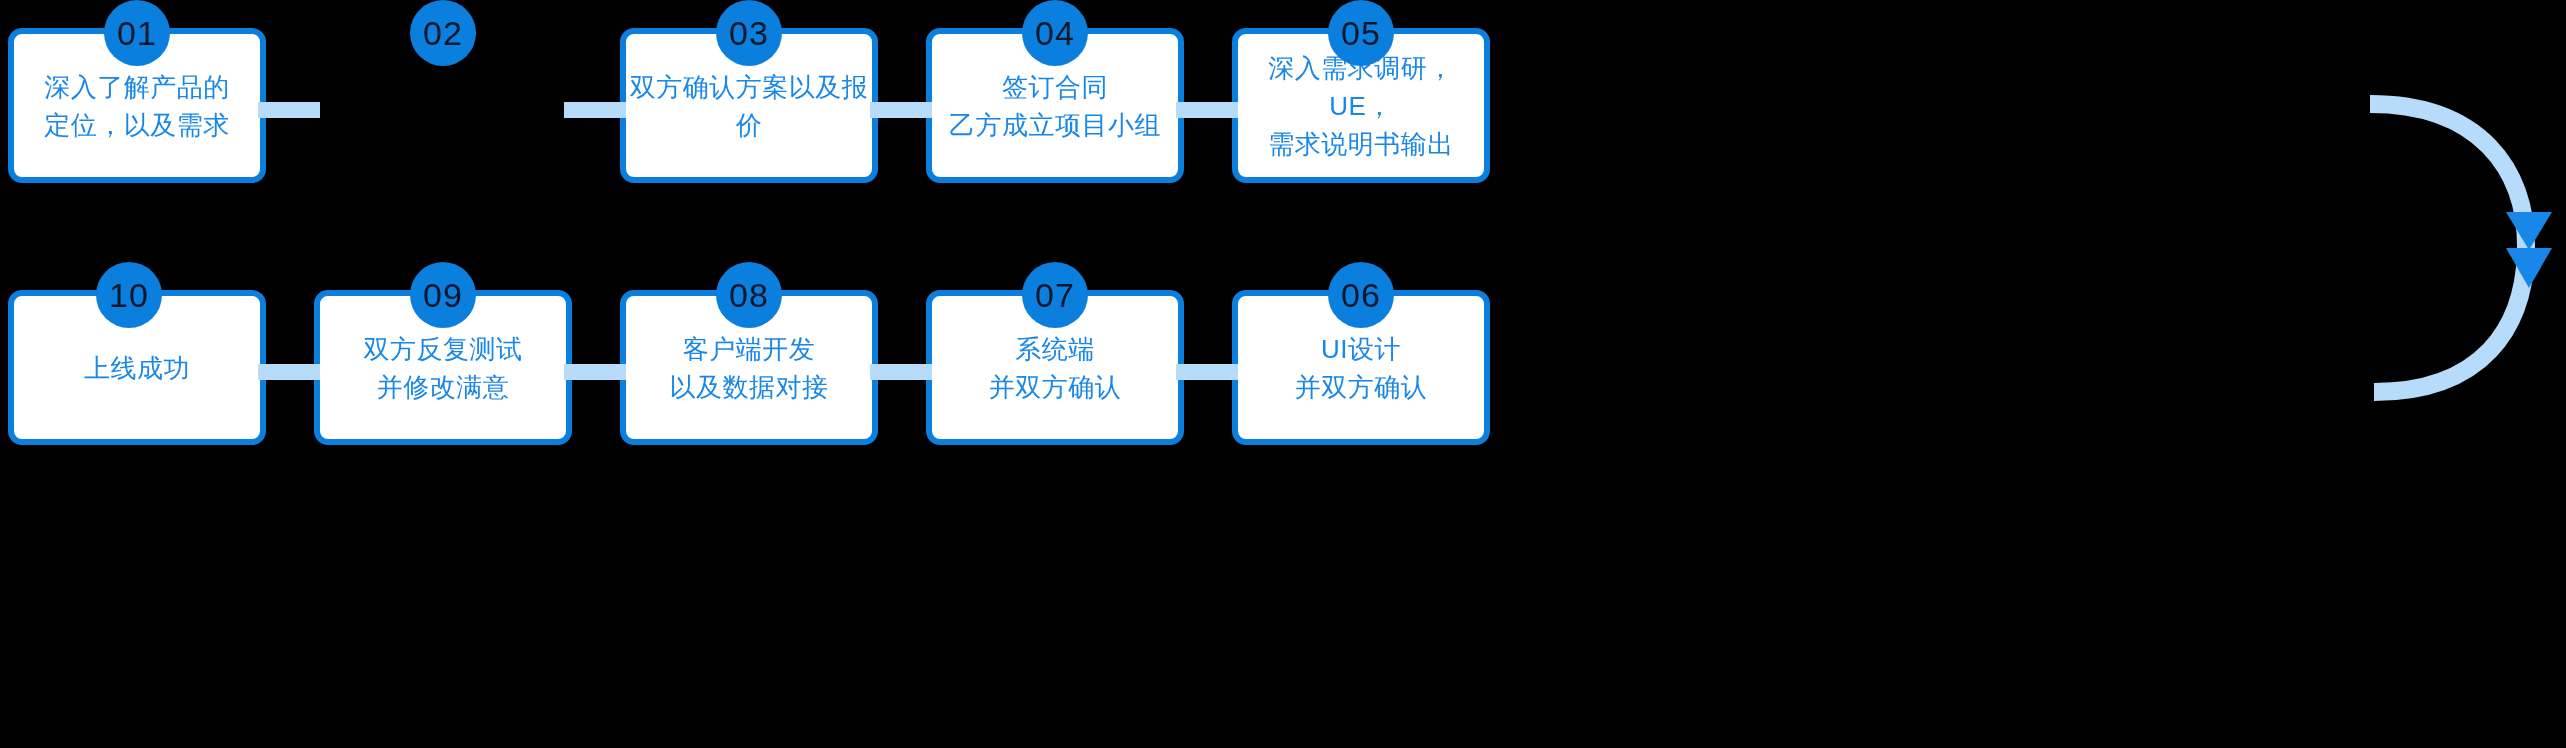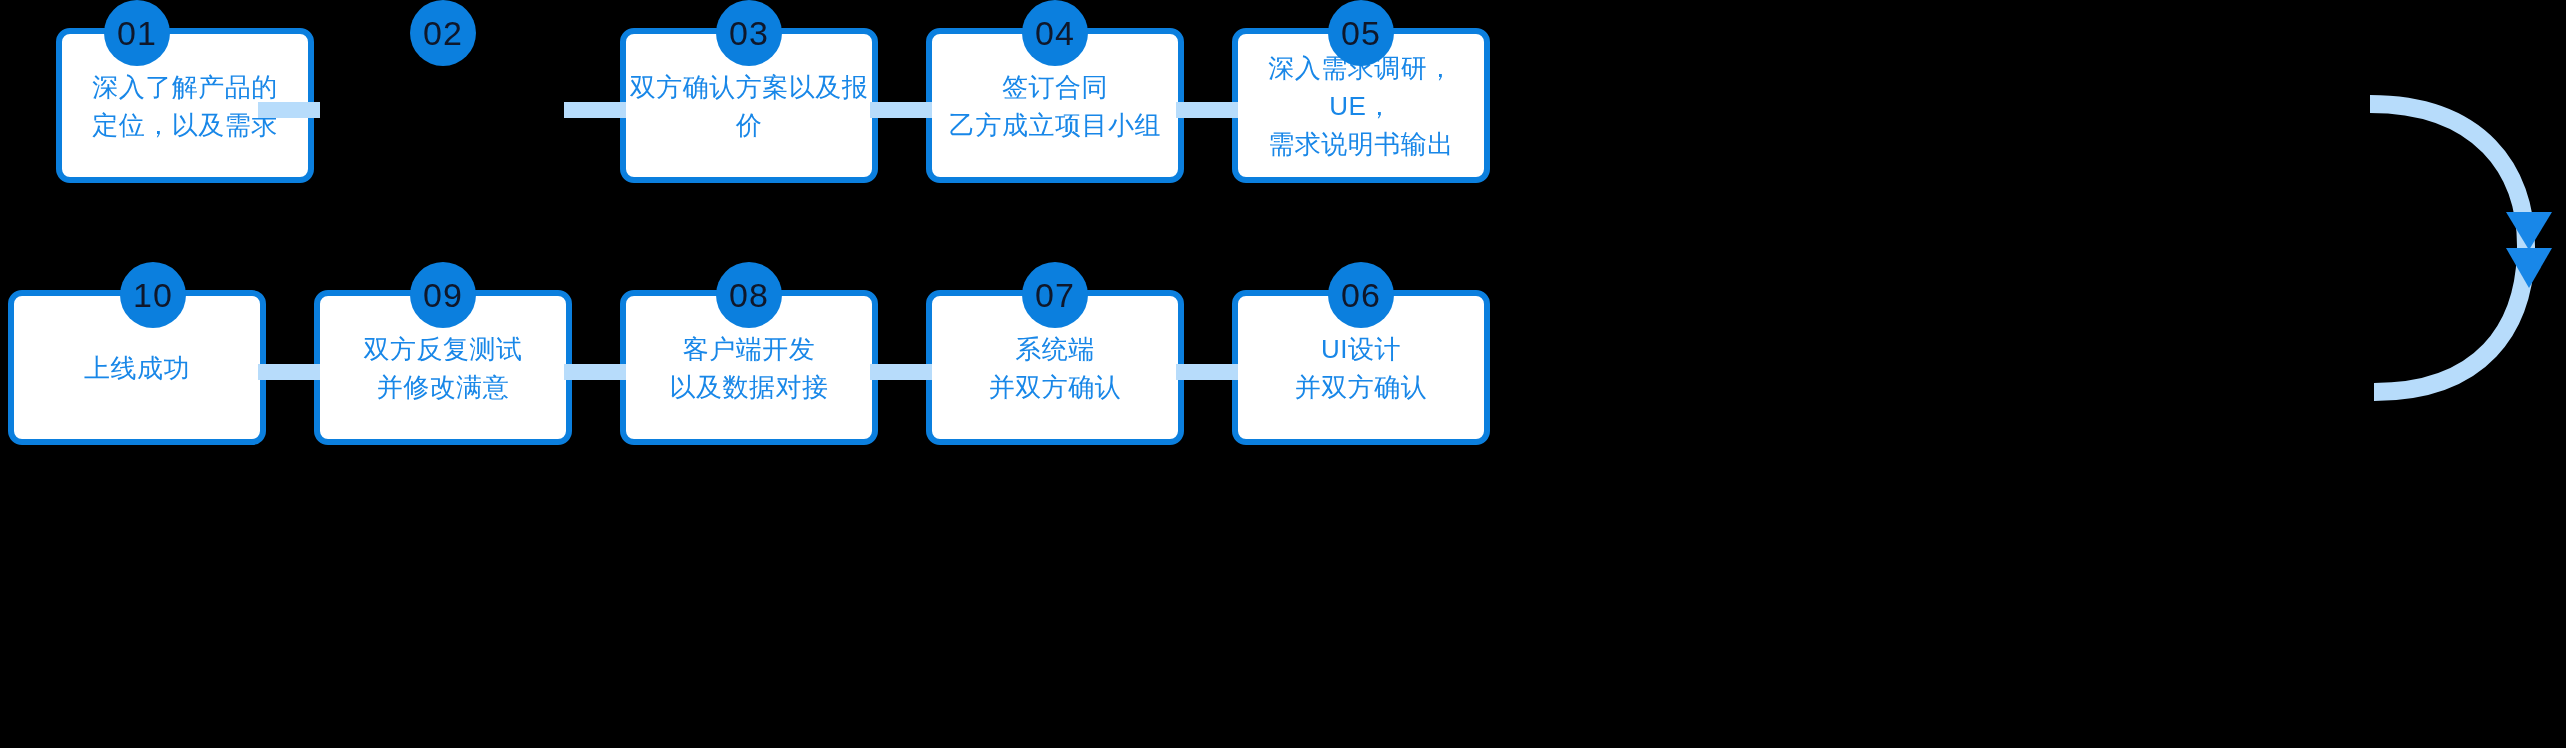--- a/index.html
+++ b/index.html
@@ -65,21 +65,21 @@
   <div class="hbar" style="left:258px;top:102px;width:62px;"></div>
   <div class="hbar" style="left:564px;top:102px;width:62px;"></div>
   <div class="hbar" style="left:870px;top:102px;width:62px;"></div>
   <div class="hbar" style="left:1176px;top:102px;width:62px;"></div>
 
   <div class="hbar" style="left:258px;top:364px;width:62px;"></div>
   <div class="hbar" style="left:564px;top:364px;width:62px;"></div>
   <div class="hbar" style="left:870px;top:364px;width:62px;"></div>
   <div class="hbar" style="left:1176px;top:364px;width:62px;"></div>
 
-  <div class="box" style="left:8px;top:28px;width:258px;height:155px;margin-left:48px;">
+  <div class="box" style="left:8px;top:28px;width:258px;height:155px;">
     <div class="box-text">深入了解产品的
 定位，以及需求</div>
   </div>
   <div class="badge" style="left:104px;top:0px;">01</div>
 
   <div class="badge" style="left:410px;top:0px;">02</div>
 
   <div class="box" style="left:620px;top:28px;width:258px;height:155px;align-items:center;">
     <div class="box-text">双方确认方案以及报价</div>
   </div>
@@ -93,21 +93,21 @@
 
   <div class="box" style="left:1232px;top:28px;width:258px;height:155px;align-items:center;">
     <div class="box-text">深入需求调研，UE，
 需求说明书输出</div>
   </div>
   <div class="badge" style="left:1328px;top:0px;">05</div>
 
   <div class="box" style="left:8px;top:290px;width:258px;height:155px;">
     <div class="box-text">上线成功</div>
   </div>
-  <div class="badge" style="left:120px;top:262px;text-align:center;">10</div>
+  <div class="badge" style="left:96px;top:262px;text-align:center;">10</div>
 
   <div class="box" style="left:314px;top:290px;width:258px;height:155px;">
     <div class="box-text">双方反复测试
 并修改满意</div>
   </div>
   <div class="badge" style="left:410px;top:262px;">09</div>
 
   <div class="box" style="left:620px;top:290px;width:258px;height:155px;">
     <div class="box-text">客户端开发
 以及数据对接</div>

